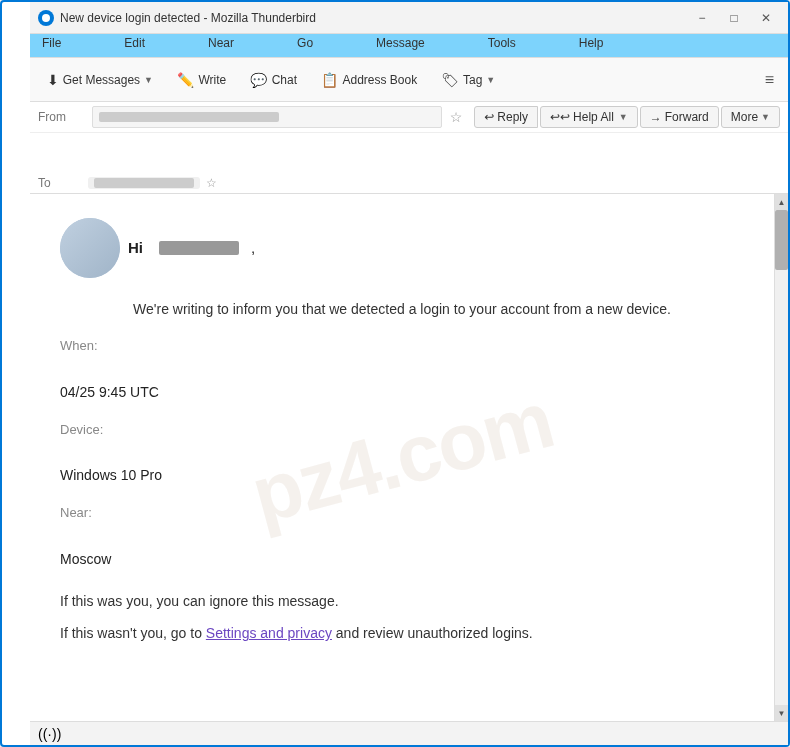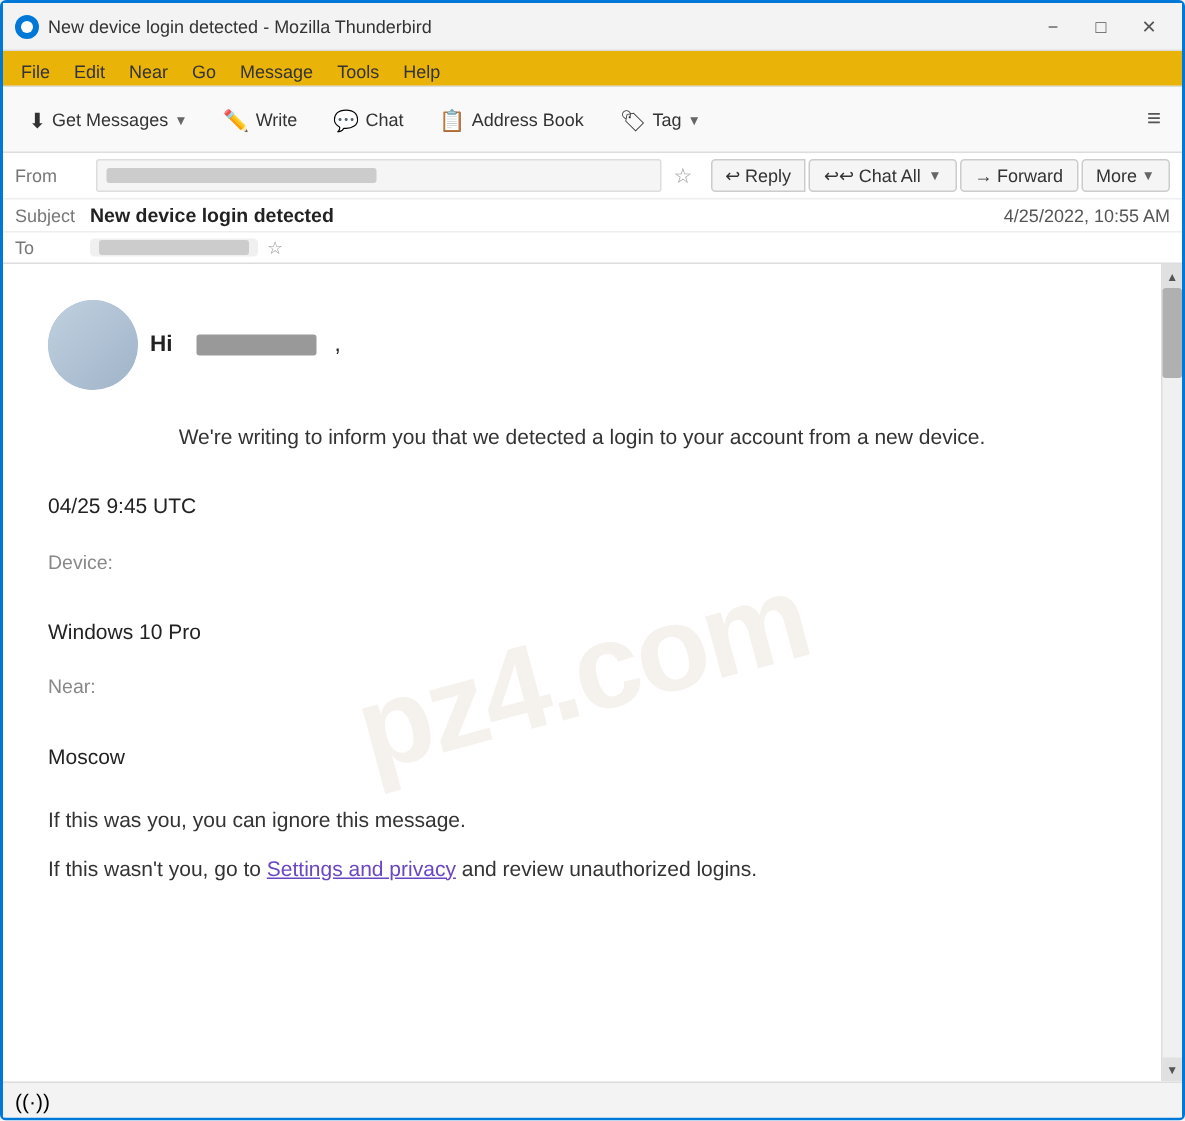--- a/index.html
+++ b/index.html
@@ -14,20 +14,21 @@
 
     
     .window {
       width: 790px;
       height: 747px;
       border: 2px solid #0078d7;
       border-radius: 4px;
       display: flex;
       flex-direction: column;
       background: #fff;
+      padding-left: 28px;
     }
 
     .title-bar {
       background: #f3f3f3;
       height: 32px;
       display: flex;
       align-items: center;
       padding: 0 8px;
       border-bottom: 1px solid #ddd;
       flex-shrink: 0;
@@ -70,26 +71,27 @@
       align-items: center;
       justify-content: center;
       font-size: 12px;
       color: #555;
       border-radius: 2px;
     }
 
     
     .menu-bar {
       height: 24px;
-      background: #eab308;
-      display: flex;
-      align-items: flex-end;
+      background: #7dd3fc;
+      display: flex;
+      align-items: flex-start;
       padding: 0 4px;
       border-bottom: 1px solid #ddd;
       flex-shrink: 0;
+      gap: 47px;
     }
 
     .menu-item {
       padding: 2px 8px;
       font-size: 12px;
       color: #333;
       cursor: pointer;
       border-radius: 2px;
     }
 
@@ -221,20 +223,21 @@
 
     .date-value {
       font-size: 12px;
       color: #555;
     }
 
     .to-row {
       display: flex;
       align-items: center;
       padding: 3px 8px;
+      margin-top: 40px;
     }
 
     .to-label {
       font-size: 12px;
       color: #777;
       width: 50px;
       flex-shrink: 0;
     }
 
     .to-value {
@@ -512,39 +515,34 @@
         <span class="blurred-bar"></span>
       </div>
       <span class="from-star">☆</span>
       <div class="email-action-buttons">
         <button class="action-btn action-btn-main">
           <span>↩</span>
           <span>Reply</span>
         </button>
         <button class="action-btn action-btn-main" style="border-radius:3px;">
           <span>↩↩</span>
-          <span>Chat All</span>
+          <span>Help All</span>
           <span style="font-size:9px; margin-left:2px; color:#666;">▼</span>
         </button>
         <button class="action-btn">
           <span>→</span>
           <span>Forward</span>
         </button>
         <button class="action-btn">
           <span>More</span>
           <span style="font-size:9px; color:#666;">▼</span>
         </button>
       </div>
     </div>
 
-    <div class="subject-row">
-      <span class="subject-label">Subject</span>
-      <span class="subject-value">New device login detected</span>
-      <span class="date-value">4/25/2022, 10:55 AM</span>
-    </div>
 
     <div class="to-row">
       <span class="to-label">To</span>
       <div class="to-value">
         <span class="blurred-to"></span>
       </div>
       <span class="to-star" style="margin-left:6px;">☆</span>
     </div>
   </div>
 
@@ -559,20 +557,21 @@
         </div>
         <div class="greeting-text">
           <span class="greeting-hi">Hi</span>
           <span class="blurred-name"></span>
           <span>,</span>
         </div>
       </div>
 
       <p class="email-paragraph">We're writing to inform you that we detected a login to your account from a new device.</p>
 
+      <p class="email-field-label">When:</p>
       <p class="email-field-value">04/25 9:45 UTC</p>
 
       <p class="email-field-label">Device:</p>
       <p class="email-field-value">Windows 10 Pro</p>
 
       <p class="email-field-label">Near:</p>
       <p class="email-field-value">Moscow</p>
 
       <div class="email-footer">
         <p>If this was you, you can ignore this message.</p>

